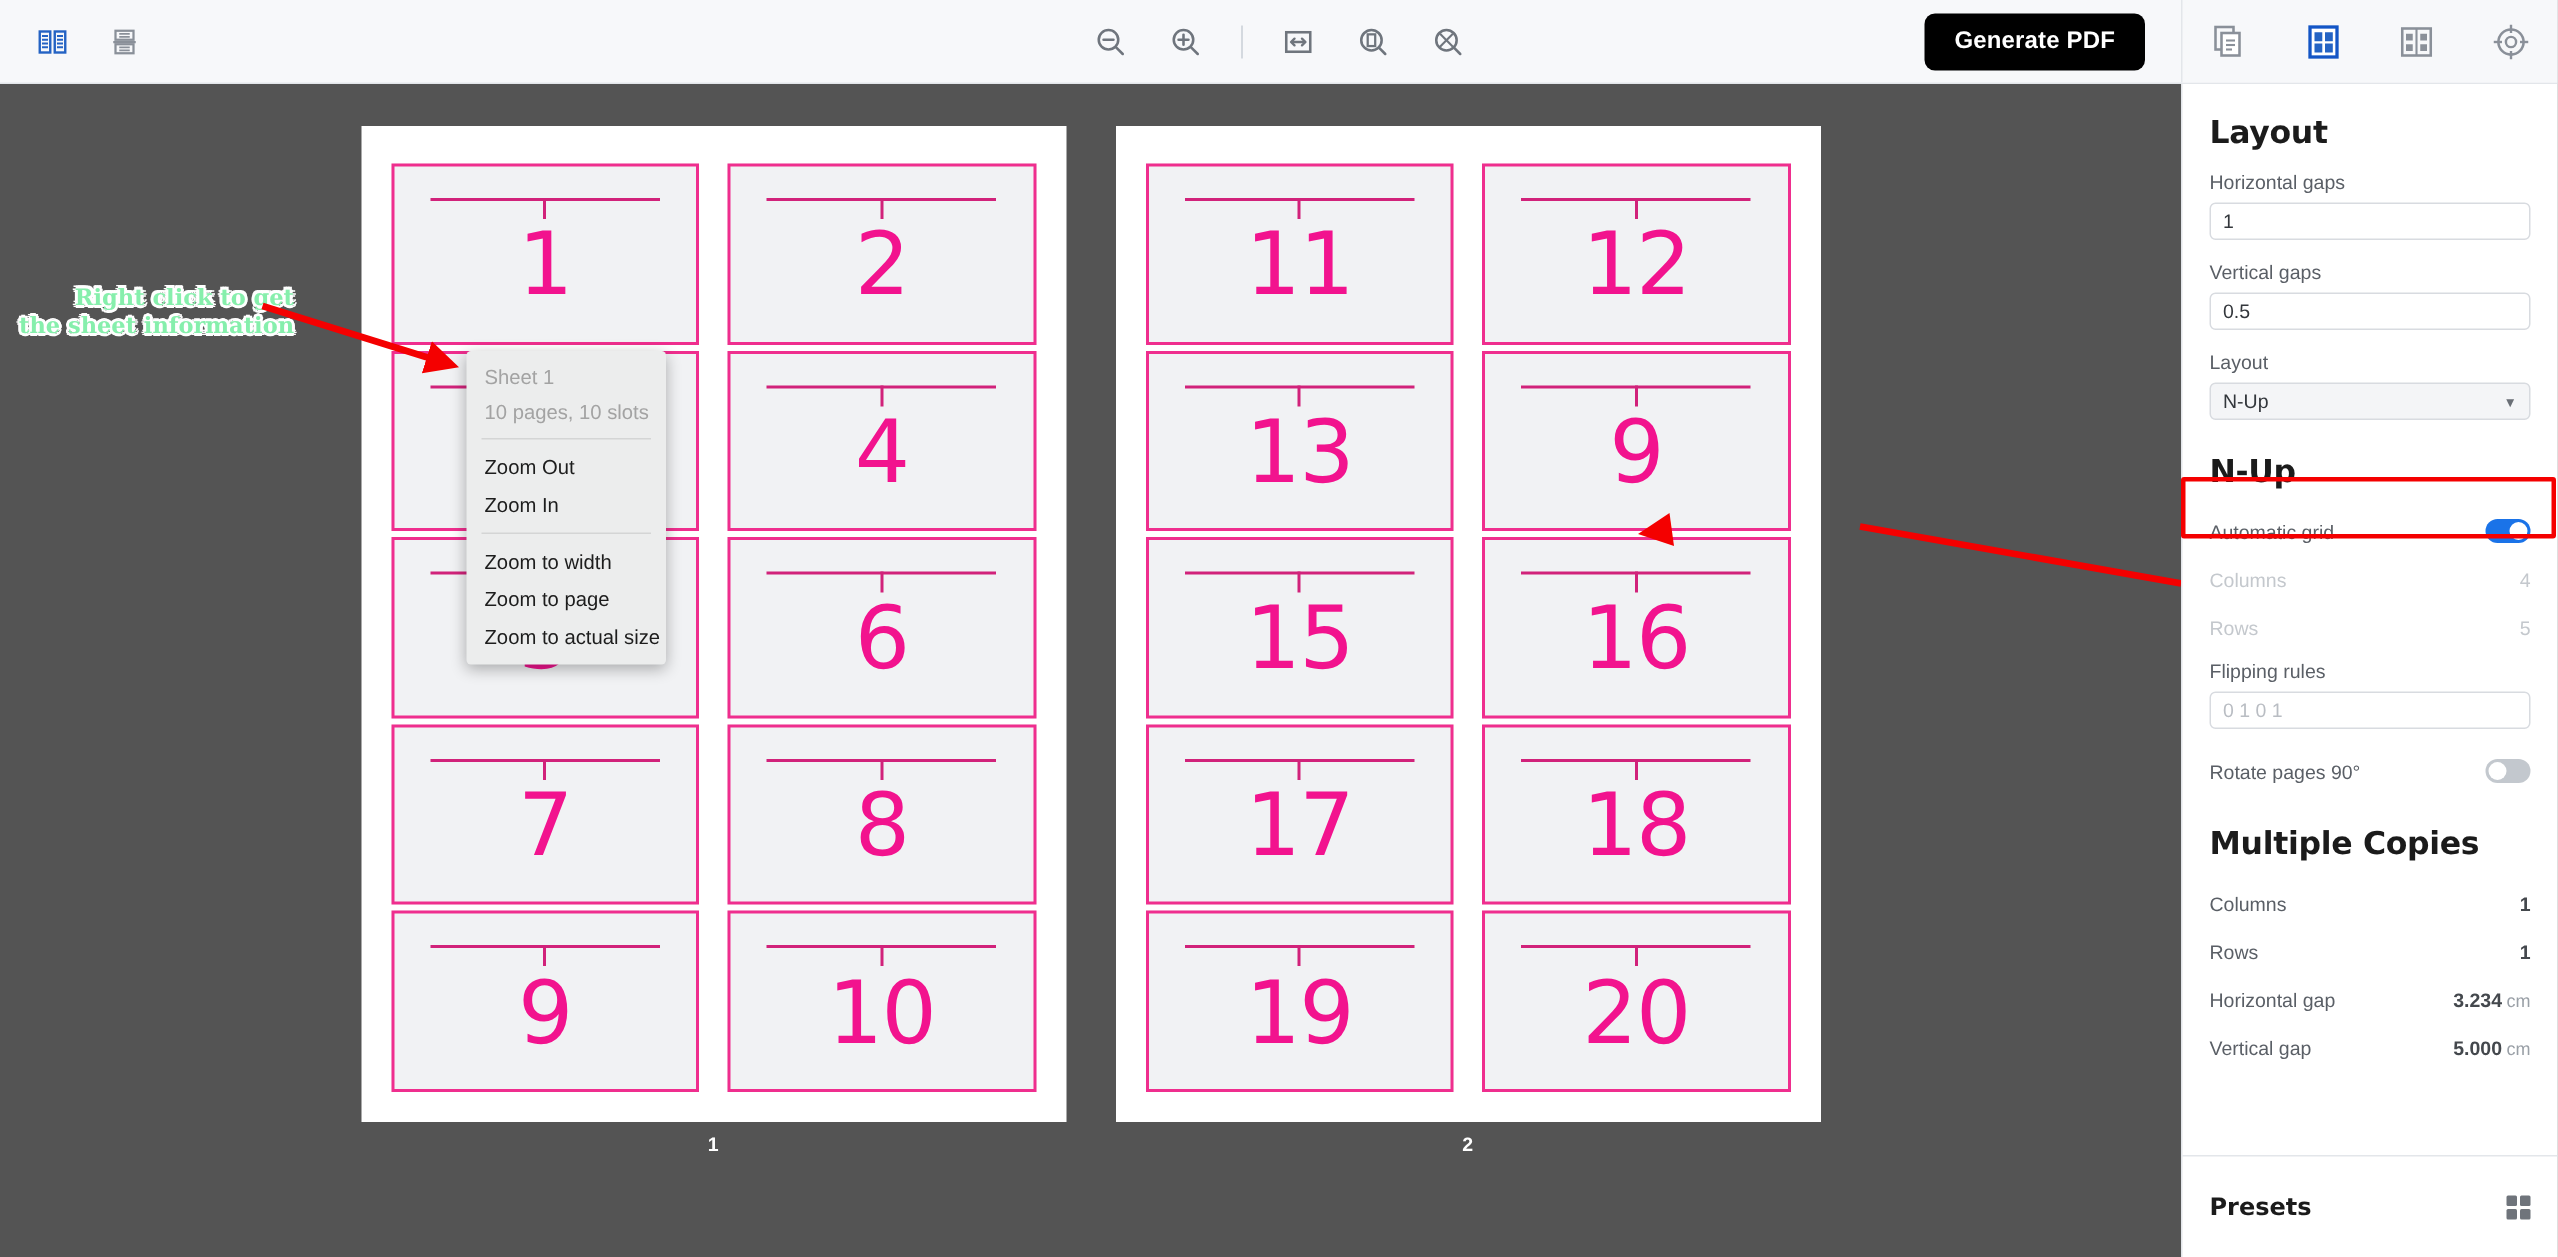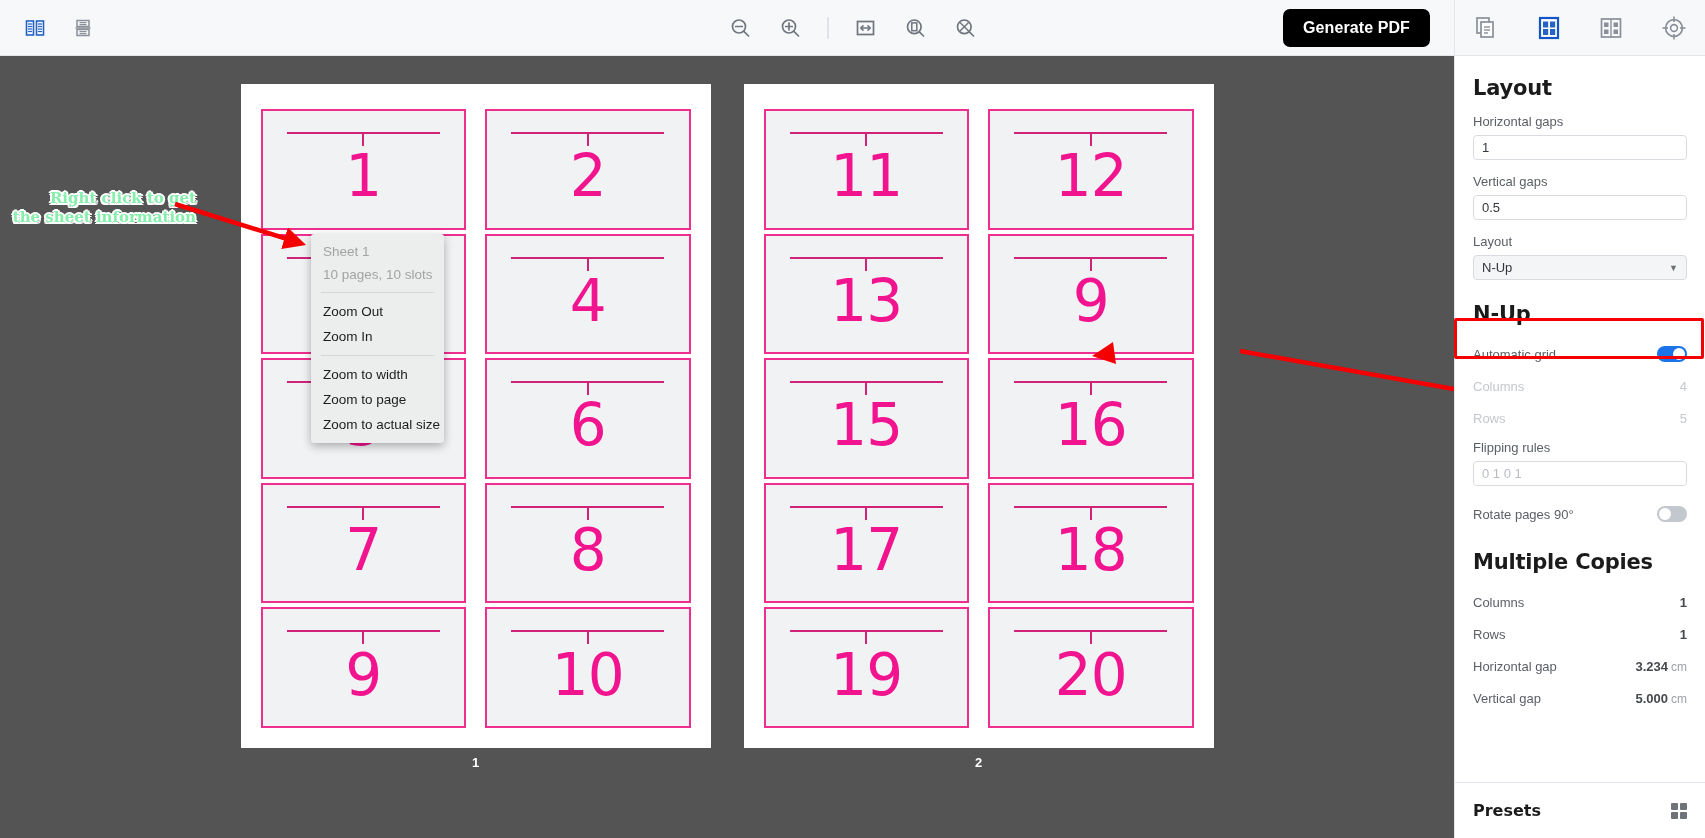--- a/index.html
+++ b/index.html
@@ -313,21 +313,21 @@
 
   .highlight-box {
     position: absolute;
     border: 3px solid #f40000;
     border-radius: 2px;
     pointer-events: none;
     z-index: 20;
   }
 
   .presets-bar {
-    height: 56px;
+    height: 68px;
     border-top: 1px solid #e3e6ea;
     display: flex;
     align-items: center;
     justify-content: space-between;
     padding: 0 18px;
   }
   .presets-title {
     font-family: "DejaVu Sans", sans-serif;
     font-size: 16px;
     font-weight: 700;

